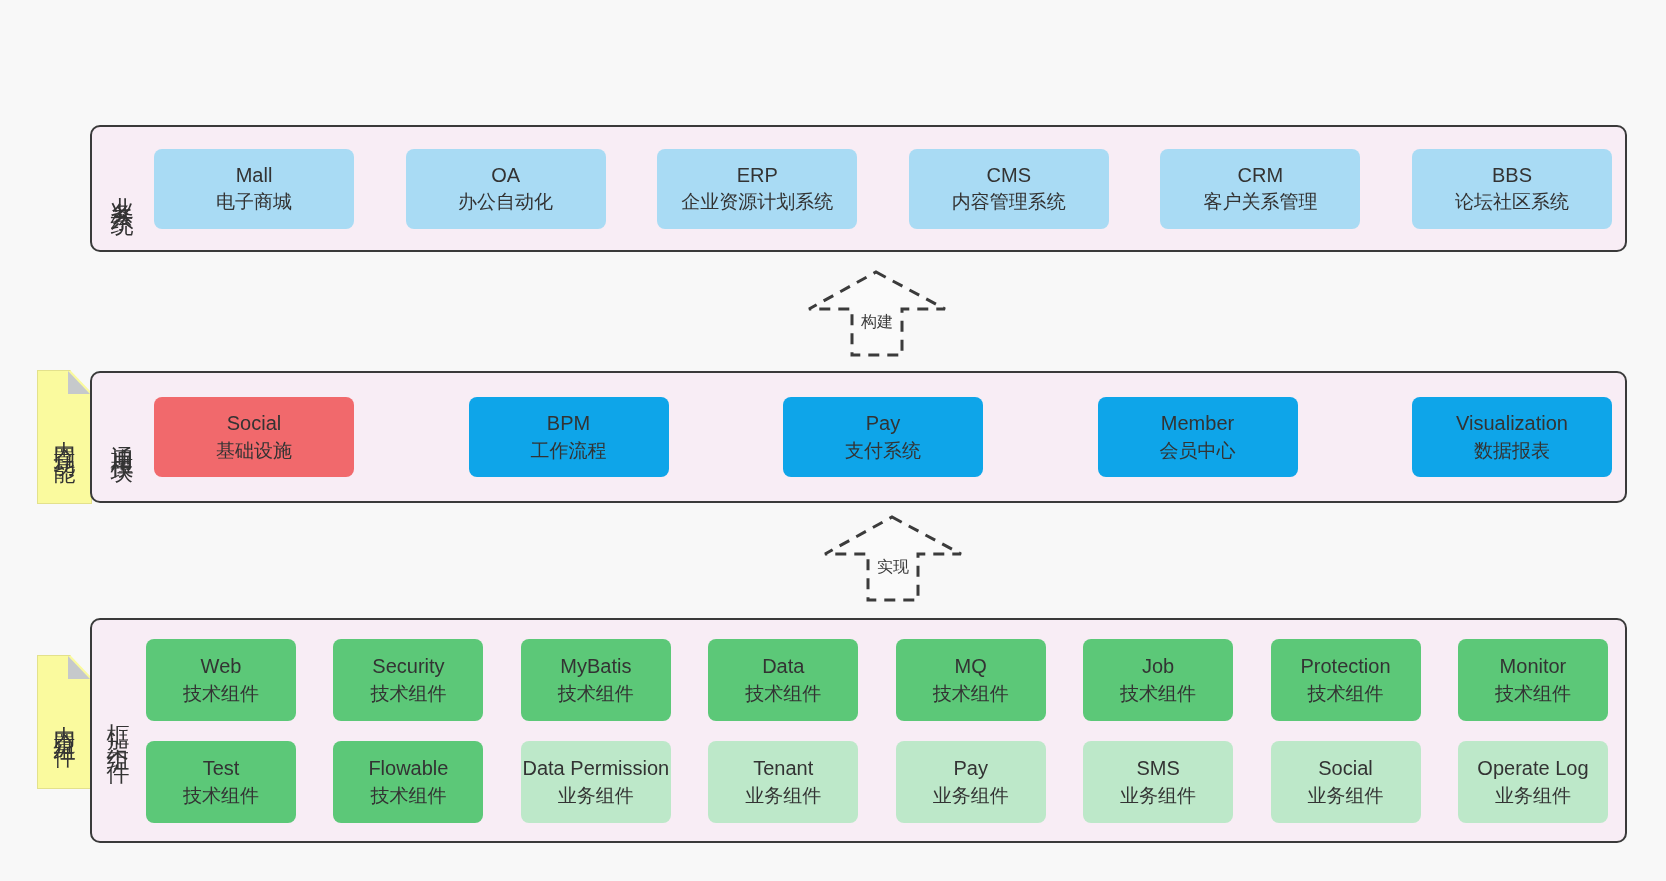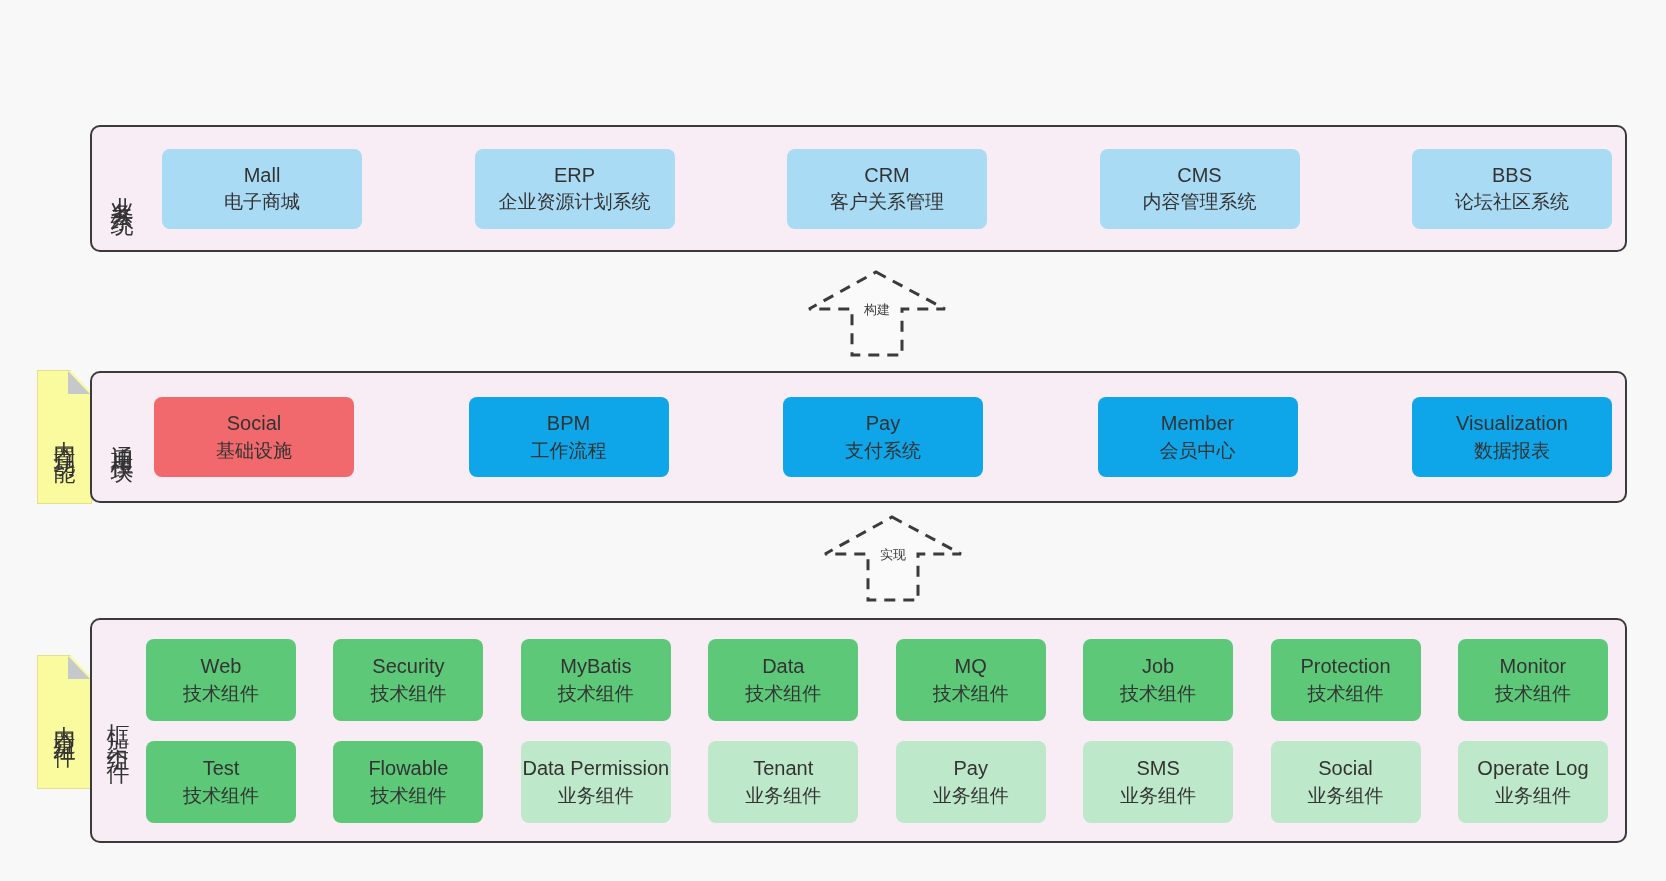--- a/index.html
+++ b/index.html
@@ -17,21 +17,21 @@
   .container{
     position:absolute;
     left:90px;width:1537px;
     background:#f8edf5;
     border:2px solid #3a3a3a;
     border-radius:10px;
     box-sizing:border-box;
     display:flex;
     align-items:stretch;
   }
-  .container.business{top:125px;height:127px;gap:8px;}
+  .container.business{top:125px;height:127px;}
   .container.modules{top:371px;height:132px;}
   .container.components{top:618px;height:225px;}
 
   .side-label{
     width:62px;
     display:flex;align-items:center;justify-content:center;
     writing-mode:vertical-rl;
     text-orientation:upright;
     font-size:23px;
     letter-spacing:5px;
@@ -80,24 +80,24 @@
   .green{background:#5cc878;}
   .lightgreen{background:#bde8c9;}
 
   
   .arrow{
     position:absolute;width:140px;height:87px;
   }
   .arrow svg{display:block;}
   .arrow .arrow-label{
     position:absolute;
-    left:50%;top:32px;
+    left:50%;top:42px;
     transform:translateX(-50%);
     background:#fafafa;
-    font-size:13px;
+    font-size:16px;
     padding:0 3px;
     line-height:1.25;
     color:#3a3a3a;
     white-space:nowrap;
   }
   .arrow.build{left:807px;top:270px;}
   .arrow.implement{left:823px;top:515px;}
 
   
   .note{
@@ -133,30 +133,34 @@
 <div class="stage">
 
   <div class="container business">
     <div class="side-label">业务系统</div>
     <div class="boxes">
       <div class="box box-lg blue">
         <span class="en">Mall</span>
         <span class="zh">电子商城</span>
       </div>
       <div class="box box-lg blue">
+        <span class="en">OA</span>
+        <span class="zh">办公自动化</span>
+      </div>
+      <div class="box box-lg blue">
         <span class="en">ERP</span>
         <span class="zh">企业资源计划系统</span>
       </div>
       <div class="box box-lg blue">
+        <span class="en">CMS</span>
+        <span class="zh">内容管理系统</span>
+      </div>
+      <div class="box box-lg blue">
         <span class="en">CRM</span>
         <span class="zh">客户关系管理</span>
-      </div>
-      <div class="box box-lg blue">
-        <span class="en">CMS</span>
-        <span class="zh">内容管理系统</span>
       </div>
       <div class="box box-lg blue">
         <span class="en">BBS</span>
         <span class="zh">论坛社区系统</span>
       </div>
     </div>
   </div>
 
   <div class="arrow build">
     <svg width="140" height="87" viewBox="0 0 140 87">

